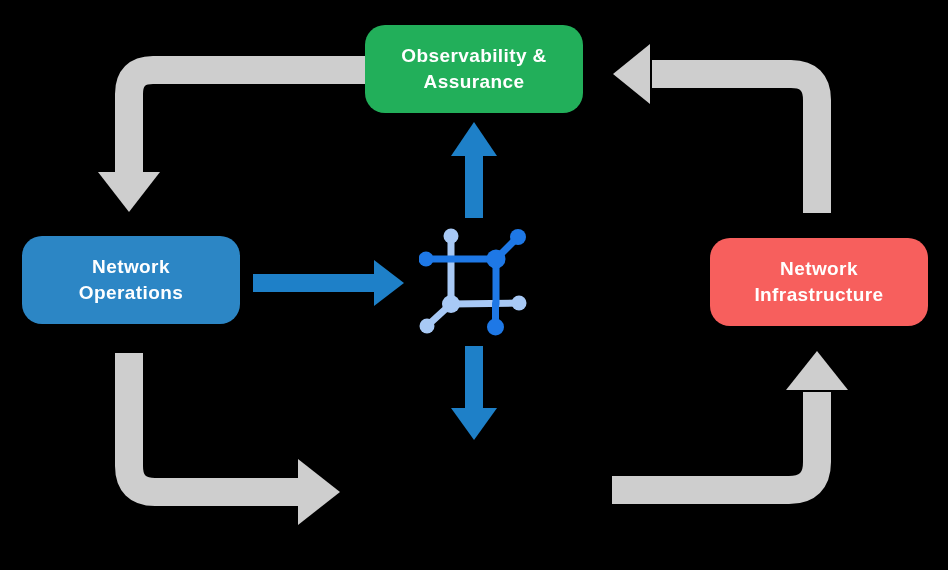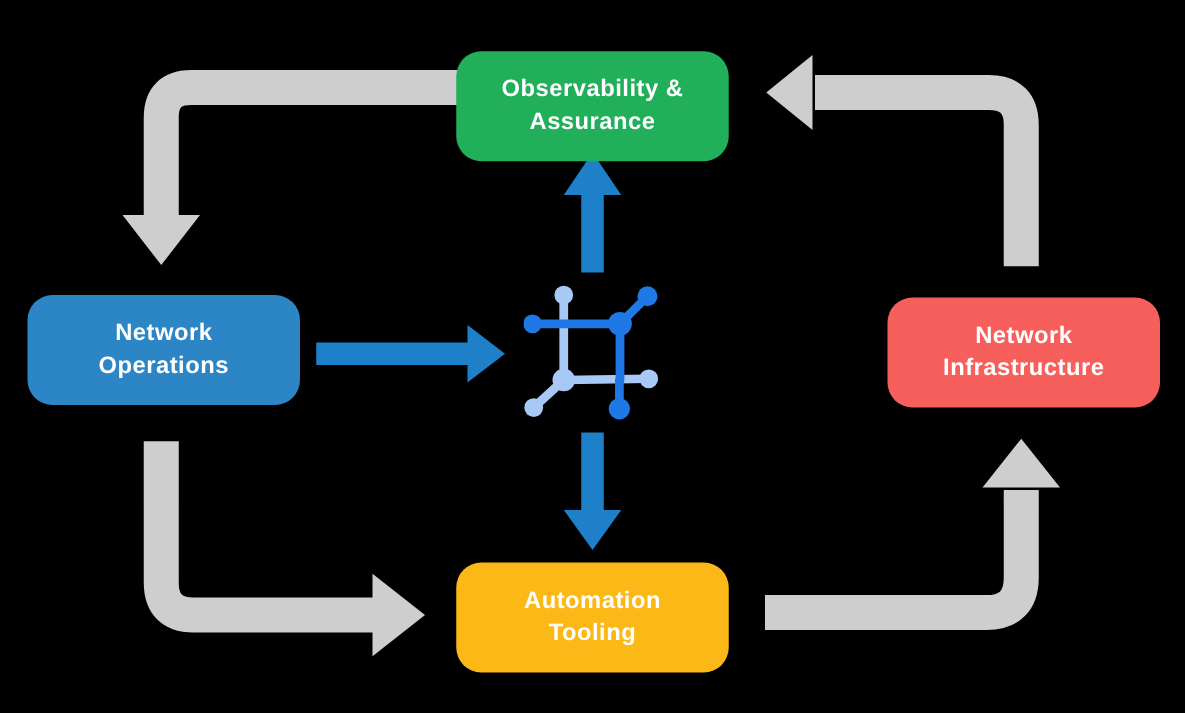--- a/index.html
+++ b/index.html
@@ -29,21 +29,21 @@
     text-align: center;
   }
   .node .label {
     color: #FFFFFF;
     font-size: 19px;
     font-weight: 600;
     letter-spacing: 0.4px;
     line-height: 26px;
     white-space: pre-line;
   }
-  .node-top    { left: 365px; top: 25px; margin-top: 16px;  }
+  .node-top    { left: 365px; top: 25px;  }
   .node-left   { left: 22px;  top: 236px; }
   .node-right  { left: 710px; top: 238px; }
   .node-bottom { left: 365px; top: 450px; }
   svg.center-icon {
     position: absolute;
     left: 419px; top: 225px;
     width: 112px; height: 112px;
     z-index: 2;
   }
 </style>
@@ -93,24 +93,20 @@
   <div class="node node-left" style="background-color: rgb(44, 134, 197);">
     <span class="label">Network
 Operations</span>
   </div>
 
   <div class="node node-right" style="background-color: rgb(247, 95, 93);">
     <span class="label">Network
 Infrastructure</span>
   </div>
 
-  <div class="node node-bottom" style="background-color: rgb(251, 184, 22);">
-    <span class="label">Automation
-Tooling</span>
-  </div>
 
   <svg class="center-icon" viewBox="0 0 112 112">
 
     <g stroke-linecap="round" fill="none">
       <path d="M 32 11 V 79" stroke-width="7" stroke="#A8C9F5"></path>
       <path d="M 32 79 L 100 78" stroke-width="7" stroke="#A8C9F5"></path>
       <path d="M 32 79 L 8 101" stroke-width="7" stroke="#A8C9F5"></path>
     </g>
     <circle cx="32" cy="11" r="7.5" fill="#A8C9F5"></circle>
     <circle cx="100" cy="78" r="7.5" fill="#A8C9F5"></circle>

